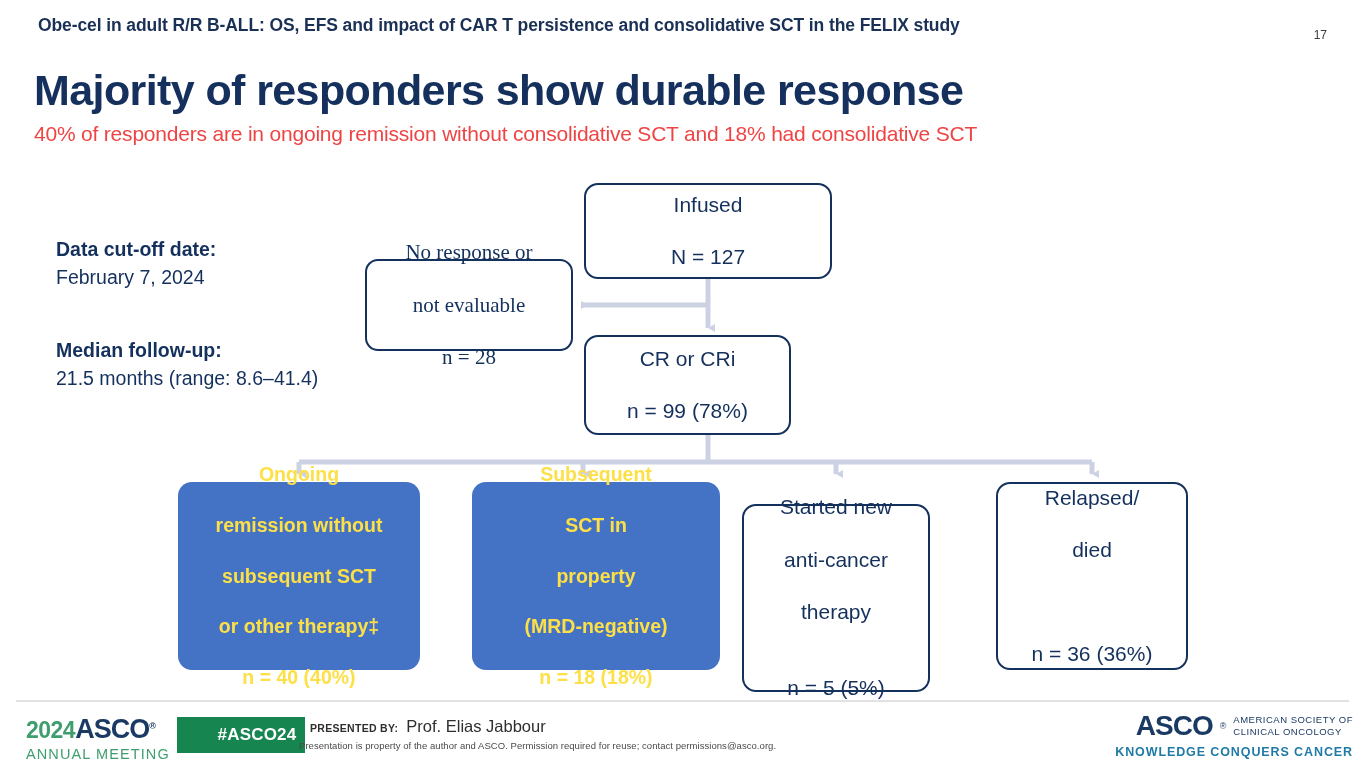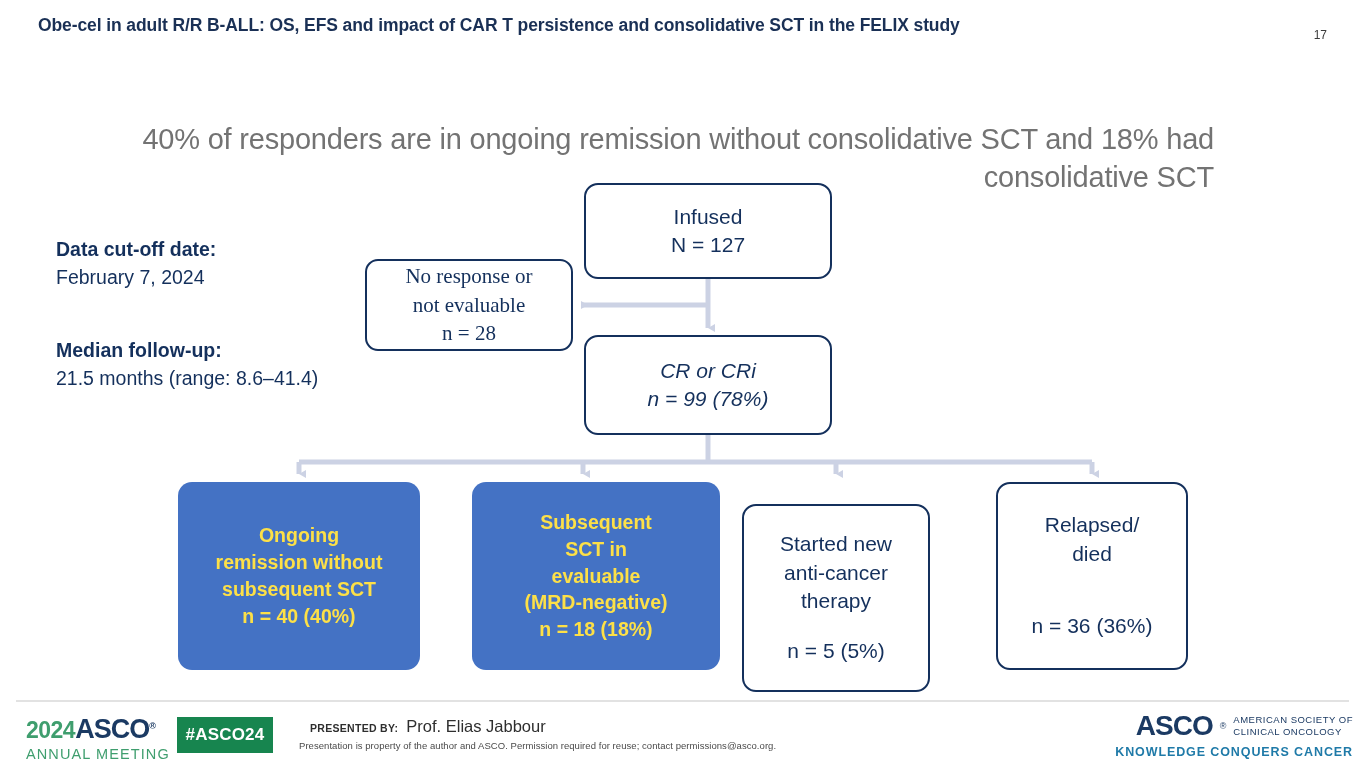--- a/index.html
+++ b/index.html
@@ -45,25 +45,24 @@
     font-weight: bold;
     color: #15305c;
     letter-spacing: -0.6px;
     line-height: 1.05;
   }
   .slide-subtitle {
     position: absolute;
     left: 34px;
     top: 120px;
     width: 1180px;
-    font-size: 29px;
-    color: #737373;
+    font-size: 21px;
+    color: #ef4444;
     line-height: 1.32;
     letter-spacing: -0.2px;
-    text-align: right;
   }
 
   
   .info-block {
     position: absolute;
     left: 56px;
     color: #14305c;
     font-size: 19.5px;
     line-height: 1.42;
   }
@@ -75,20 +74,21 @@
   
   .flow-box {
     position: absolute;
     box-sizing: border-box;
     display: flex;
     flex-direction: column;
     align-items: center;
     justify-content: center;
     text-align: right;
     border-radius: 14px;
+    gap: 24px;
   }
   .flow-box.outline {
     background: #ffffff;
     border: 2px solid #14305c;
     color: #14305c;
     font-size: 21px;
     line-height: 1.35;
   }
   .flow-box.filled {
     background: #4472c4;
@@ -96,21 +96,21 @@
     color: #fde047;
     font-weight: bold;
     font-size: 19.5px;
     line-height: 1.38;
     border-radius: 14px;
   }
   .flow-line { display: block; white-space: pre; }
 
   #box-infused   { left: 584px; top: 183px;  width: 248px; height: 96px; }
   #box-noresp    { left: 365px; top: 259px;  width: 208px; height: 92px;  border-radius: 13px; font-family: Liberation Serif, serif; }
-  #box-cr        { left: 584px; top: 335px;  width: 248px; height: 100px; font-style: italic; }
+  #box-cr        { left: 584px; top: 335px;  width: 207px; height: 100px; }
 
   #box-ongoing   { left: 178px; top: 482px;  width: 242px; height: 188px; }
   #box-subseq    { left: 472px; top: 482px;  width: 248px; height: 188px; }
   #box-newtx     { left: 742px; top: 482px;  width: 188px; height: 188px; margin-top: 22px; }
   #box-relapsed  { left: 996px; top: 482px;  width: 192px; height: 188px; }
 
   .spacer-line { height: 22px; }
 
   
   #connectors {
@@ -154,20 +154,21 @@
     width: 96px;
     height: 36px;
     background: #17854f;
     color: #ffffff;
     font-size: 17px;
     font-weight: bold;
     display: flex;
     align-items: center;
     justify-content: center;
     letter-spacing: 0.2px;
+    padding-left: 32px;
   }
   .presented-row {
     position: absolute;
     left: 310px;
     top: 717px;
     display: flex;
     align-items: baseline;
     gap: 8px;
   }
   .presented-label {
@@ -224,20 +225,21 @@
     letter-spacing: 0.9px;
   }
 </style>
 </head>
 <body>
 
 <div id="slide">
 
   <div class="running-head">Obe-cel in adult R/R B-ALL: OS, EFS and impact of CAR T persistence and consolidative SCT in the FELIX study</div>
   <div class="page-number">17</div>
+  <div class="slide-title">Majority of responders show durable response</div>
   <div class="slide-subtitle">40% of responders are in ongoing remission without consolidative SCT and 18% had consolidative SCT</div>
 
   <div class="info-block info-cutoff">
     <span class="info-label">Data cut-off date:</span>
     <span class="info-value">February 7, 2024</span>
   </div>
   <div class="info-block info-followup">
     <span class="info-label">Median follow-up:</span>
     <span class="info-value">21.5 months (range: 8.6–41.4)</span>
   </div>
@@ -281,27 +283,28 @@
 
   <div id="box-cr" class="flow-box outline">
     <span class="flow-line">CR or CRi</span>
     <span class="flow-line">n = 99 (78%)</span>
   </div>
 
   <div id="box-ongoing" class="flow-box filled">
     <span class="flow-line">Ongoing</span>
     <span class="flow-line">remission without</span>
     <span class="flow-line">subsequent SCT</span>
+    <span class="flow-line">or other therapy‡</span>
     <span class="flow-line">n = 40 (40%)</span>
   </div>
 
   <div id="box-subseq" class="flow-box filled">
     <span class="flow-line">Subsequent</span>
     <span class="flow-line">SCT in</span>
-    <span class="flow-line">evaluable</span>
+    <span class="flow-line">property</span>
     <span class="flow-line">(MRD-negative)</span>
     <span class="flow-line">n = 18 (18%)</span>
   </div>
 
   <div id="box-newtx" class="flow-box outline">
     <span class="flow-line">Started new</span>
     <span class="flow-line">anti-cancer</span>
     <span class="flow-line">therapy</span>
     <span class="spacer-line"></span>
     <span class="flow-line">n = 5 (5%)</span>

